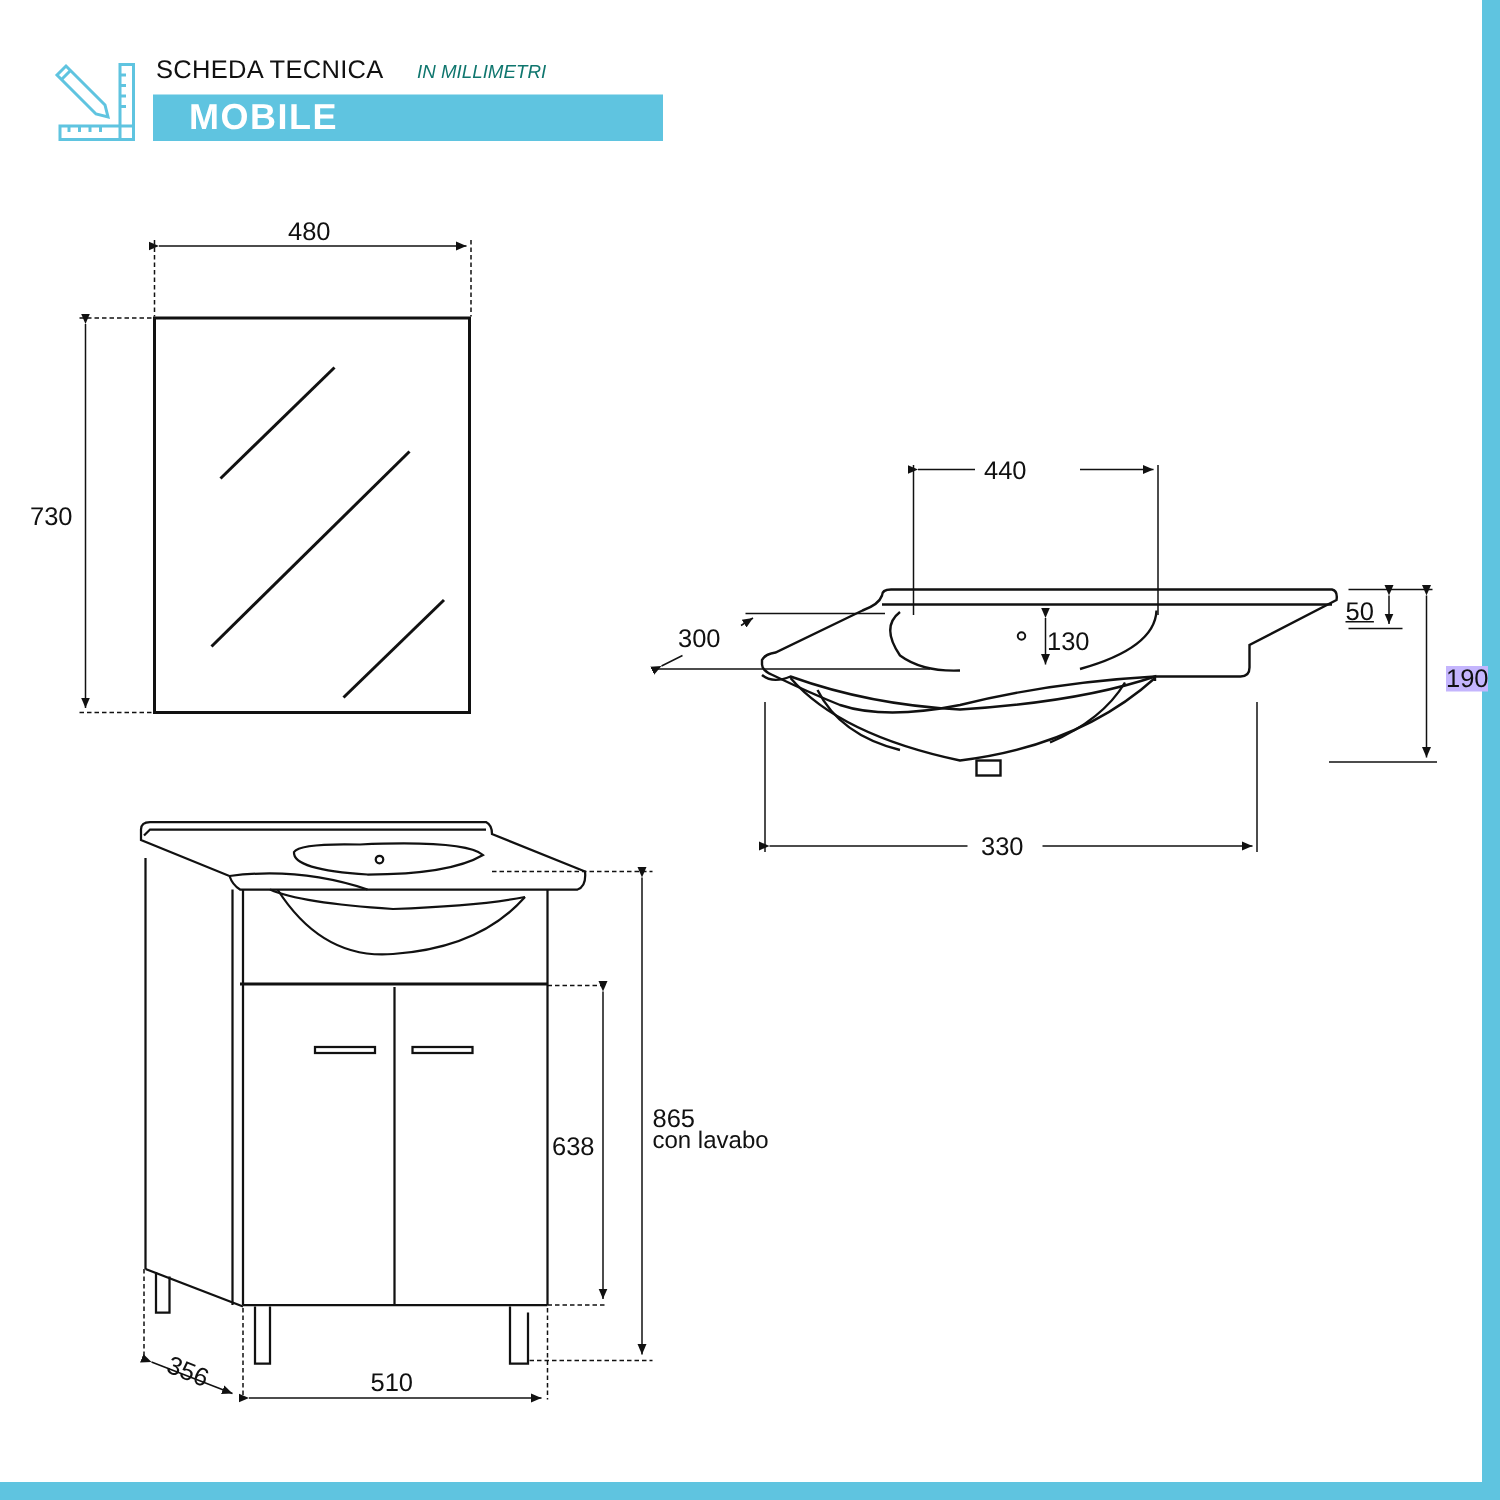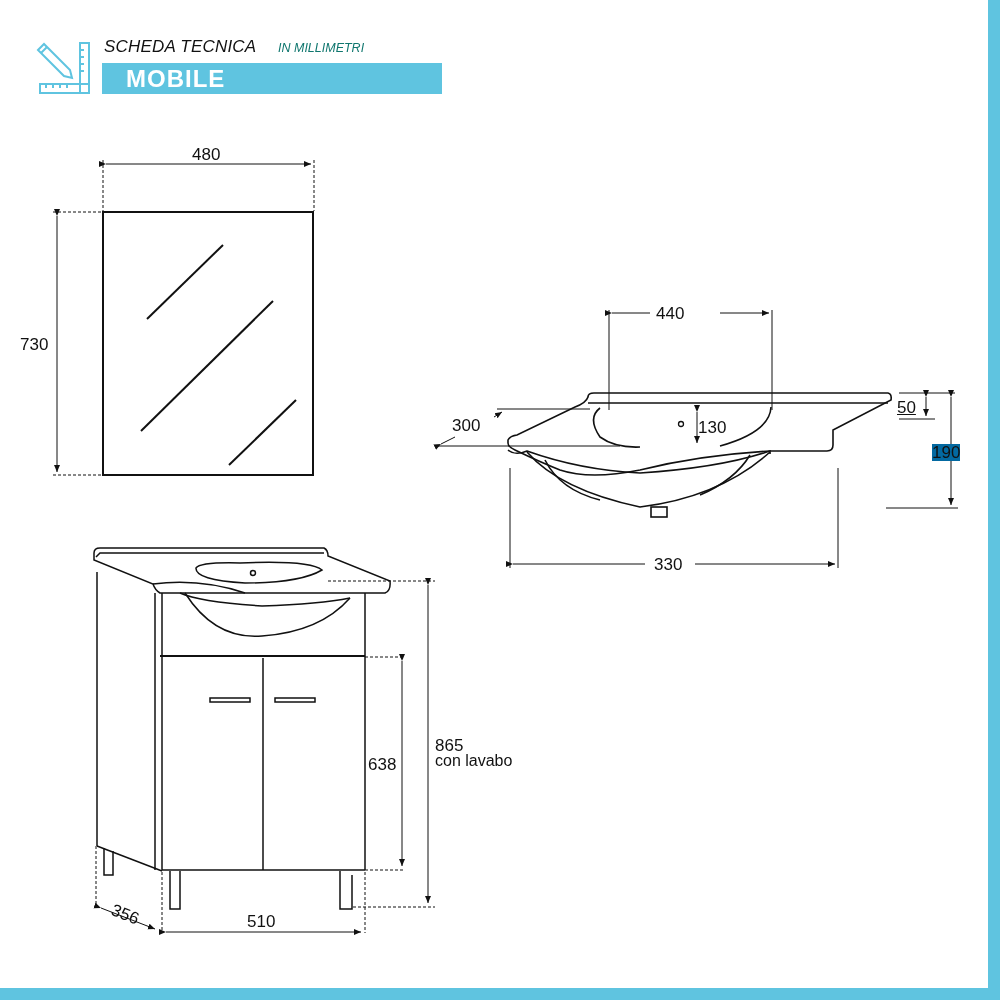--- a/index.html
+++ b/index.html
@@ -1,19 +1,19 @@
 <!DOCTYPE html>
 <html><head>
 <meta charset="utf-8">
 <style>
   html,body{margin:0;padding:0;background:#fff;}
   body{width:1000px;height:1000px;position:relative;overflow:hidden;font-family:"Liberation Sans",sans-serif;}
   .frame-right{position:absolute;left:988px;top:0;width:12px;height:1000px;background:#5fc4e0;}
   .frame-bottom{position:absolute;left:0;top:988px;width:1000px;height:12px;background:#5fc4e0;}
-  .hdr-title{position:absolute;left:104px;top:37px;font-size:17px;font-style:italic;color:#111;letter-spacing:0.2px;}
+  .hdr-title{position:absolute;left:104px;top:37px;font-size:17px;color:#111;letter-spacing:0.2px;}
   .hdr-sub{position:absolute;left:278px;top:41px;font-size:12.5px;font-style:italic;color:#0f766e;}
   .banner{position:absolute;left:102px;top:63px;width:316px;height:31px;background:#5fc4e0;color:#fff;font-weight:bold;font-size:24px;text-align:left;line-height:32px;letter-spacing:1px;padding-left:24px;}
   svg.drawing{position:absolute;left:0;top:0;}
   .lbl{position:absolute;font-size:17px;color:#111;line-height:1;}
 </style>
 </head>
 <body>
 
 <div class="frame-right"></div>
 <div class="frame-bottom"></div>
@@ -133,20 +133,20 @@
 <div class="hdr-sub">IN MILLIMETRI</div>
 <div class="banner">MOBILE</div>
 
 <div class="lbl" style="left:192px;top:146px;">480</div>
 <div class="lbl" style="left:20px;top:336px;">730</div>
 
 <div class="lbl" style="left:653px;top:305px;background:#fff;padding:0 3px;">440</div>
 <div class="lbl" style="left:452px;top:417px;">300</div>
 <div class="lbl" style="left:698px;top:419px;">130</div>
 <div class="lbl" style="left:897px;top:399px;text-decoration:underline;">50</div>
-<div class="lbl" style="left:932px;top:444px;background:#0369a1;">190</div>
+<div class="lbl" style="left:964px;top:444px;background:#c4b5fd;">190</div>
 <div class="lbl" style="left:651px;top:556px;background:#fff;padding:0 3px;">330</div>
 
 <div class="lbl" style="left:111px;top:906px;transform:rotate(22deg);">356</div>
 <div class="lbl" style="left:247px;top:913px;">510</div>
 <div class="lbl" style="left:368px;top:756px;background:#fff;">638</div>
 <div class="lbl" style="left:435px;top:737px;">865</div>
 <div class="lbl" style="left:435px;top:753px;font-size:16px;">con lavabo</div>
 
 </body></html>

